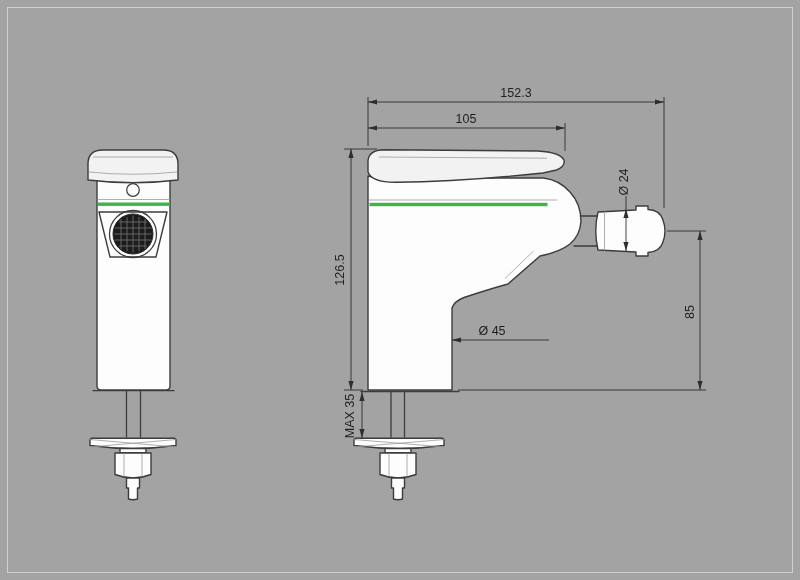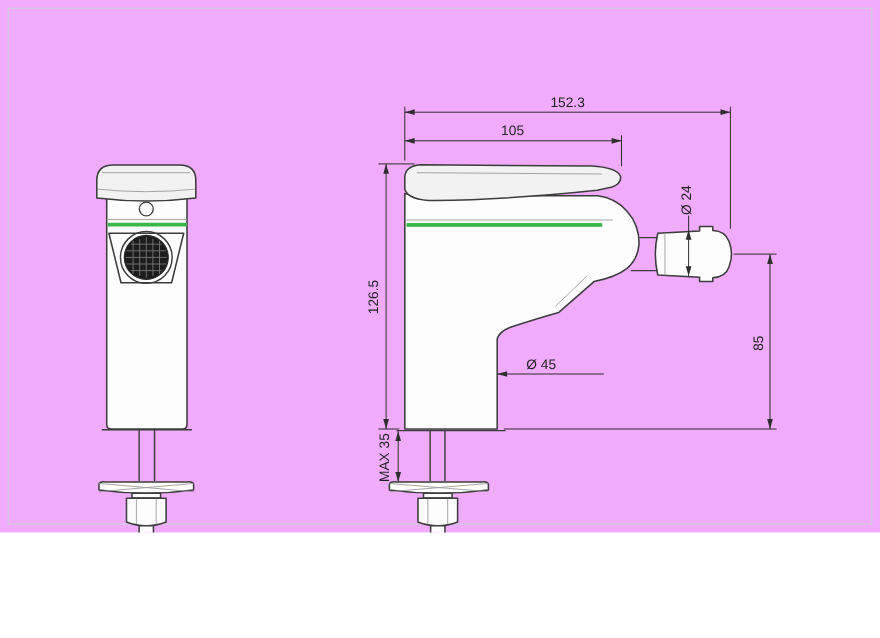--- a/index.html
+++ b/index.html
@@ -1,17 +1,17 @@
 <!DOCTYPE html>
 <html><head>
 <meta charset="utf-8">
 <style>
   html,body{margin:0;padding:0;background:#ffffff;}
   body{width:800px;height:580px;font-family:"Liberation Sans",sans-serif;}
-  .stage{position:relative;width:800px;height:484px;background:#f0abfc;overflow:hidden;}
+  .stage{position:relative;width:800px;height:580px;background:#a3a3a3;overflow:hidden;}
   .frame{position:absolute;inset:7px;border:1px solid #ccd1d6;pointer-events:none;}
   svg{position:absolute;left:0;top:0;}
   svg text{font-family:"Liberation Sans","DejaVu Sans",sans-serif;font-size:12.5px;fill:#1f1f1f;}
   .fillpart{fill:#fdfdfd;stroke:#3c3c3c;stroke-width:1.4;stroke-linejoin:round;stroke-linecap:round;}
   .fillsoft{fill:#f2f2f2;stroke:#3c3c3c;stroke-width:1.4;stroke-linejoin:round;stroke-linecap:round;}
   .outline{fill:none;stroke:#3c3c3c;stroke-width:1.3;stroke-linejoin:round;stroke-linecap:round;}
   .thin{fill:none;stroke:#9a9a9a;stroke-width:0.8;}
   .dim{fill:none;stroke:#2e2e2e;stroke-width:0.9;}
   .arr{fill:#2e2e2e;stroke:none;}
   .mesh{fill:none;stroke:#6e6e6e;stroke-width:0.9;}

